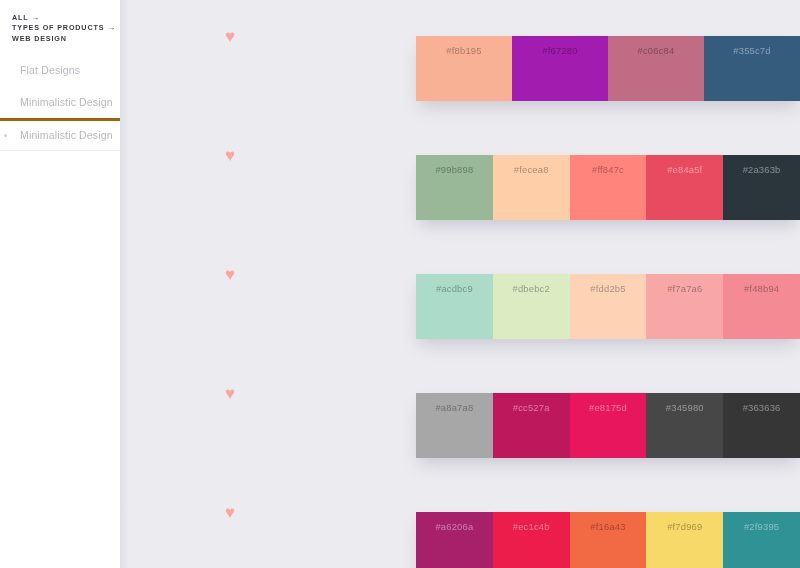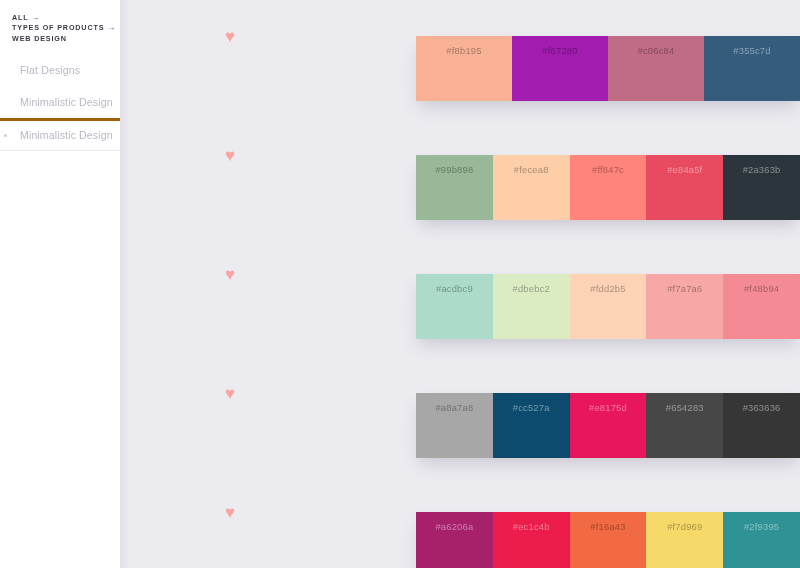--- a/index.html
+++ b/index.html
@@ -252,28 +252,28 @@
             <span class="hexlabel">#f48b94</span>
           </div>
         </div>
       </div>
       <div class="palette-row" style="top: 357px;">
         <div class="heart">♥</div>
         <div class="palette-card" style="top: 36px;">
           <div class="swatch" style="background: rgb(168, 167, 168);">
             <span class="hexlabel">#a8a7a8</span>
           </div>
-          <div class="swatch dark" style="background: #0c4a6e;">
+          <div class="swatch dark" style="background: #be185d;">
             <span class="hexlabel">#cc527a</span>
           </div>
           <div class="swatch dark" style="background: rgb(232, 23, 93);">
             <span class="hexlabel">#e8175d</span>
           </div>
           <div class="swatch dark" style="background: rgb(71, 71, 71);">
-            <span class="hexlabel">#654283</span>
+            <span class="hexlabel">#345980</span>
           </div>
           <div class="swatch dark" style="background: rgb(54, 54, 54);">
             <span class="hexlabel">#363636</span>
           </div>
         </div>
       </div>
       <div class="palette-row" style="top: 476px;">
         <div class="heart">♥</div>
         <div class="palette-card" style="top: 36px;">
           <div class="swatch dark" style="background: rgb(166, 32, 106);">

